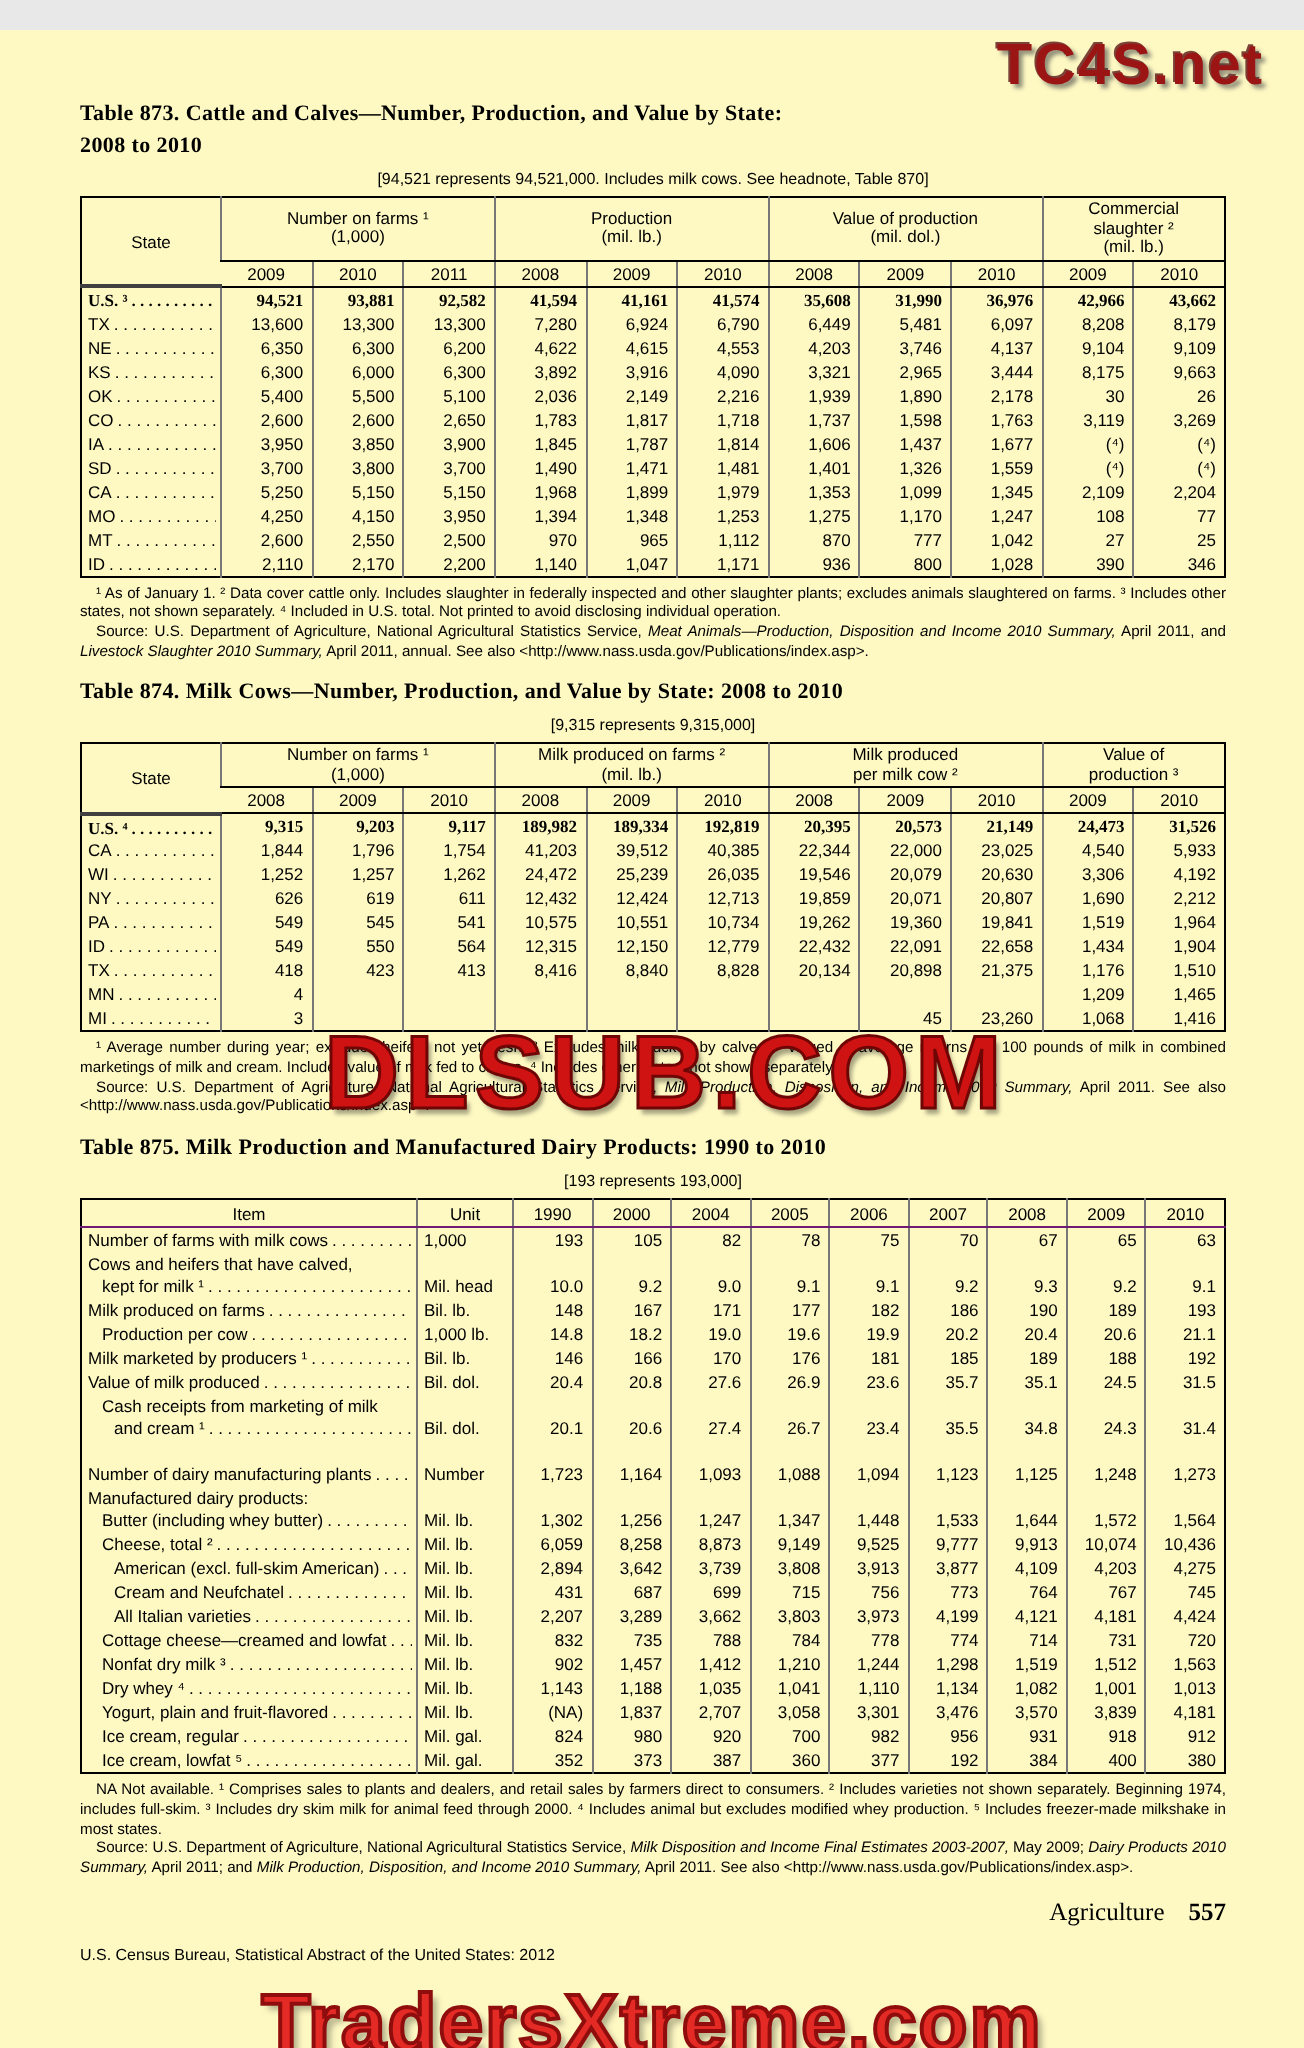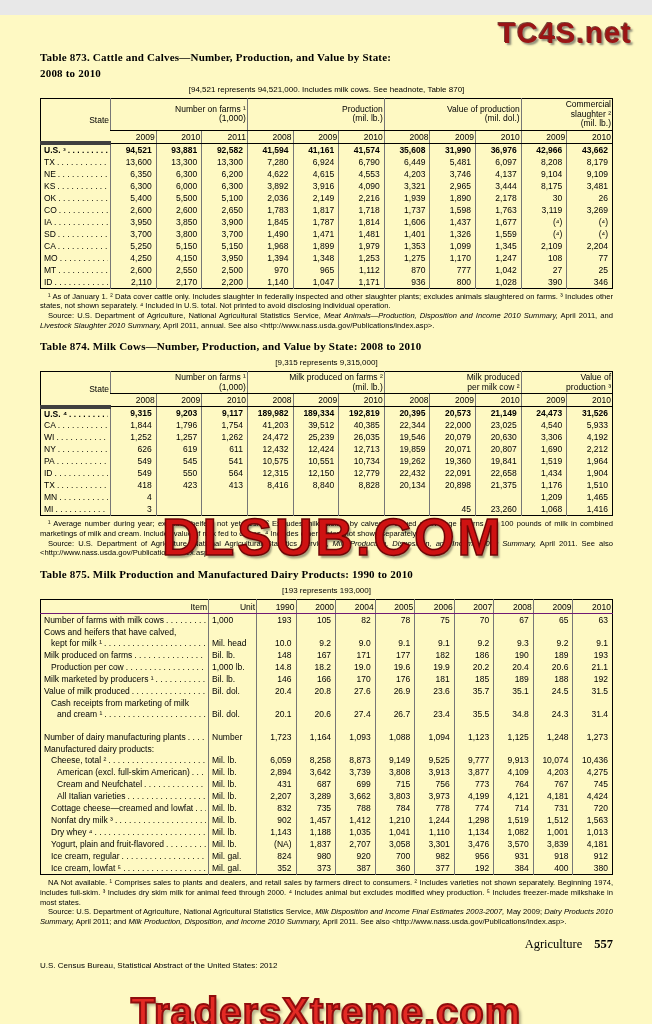--- a/index.html
+++ b/index.html
@@ -12,30 +12,30 @@
   .content { position:absolute; left:40px; right:39px; top:34px; }
 
   .tbl-title { font-family:"Liberation Serif", serif; font-weight:bold; font-size:11px; line-height:16px; letter-spacing:.2px; }
   .sect { margin-top:8px; }
   .sect.first { margin-top:0; }
   .tbl-note { font-size:8px; line-height:10px; margin:4px 0 3px 0;text-align:center; }
 
   table.stat-table { width:100%; border-collapse:collapse; table-layout:fixed; border:1px solid #000; }
   .stat-table th, .stat-table td { font-size:8.5px; border-left:1px solid #777; vertical-align:middle; }
   .stat-table th:first-child, .stat-table td:first-child { border-left:none; }
-  .stat-table thead th { font-weight:normal; text-align:right; padding:1px 1px; }
+  .stat-table thead th { font-weight:normal; text-align:center; padding:1px 1px; }
   .grp-row .grp { border-bottom:1px solid #000; }
-  .state-h { border-bottom:4px solid #404040; }
+  .state-h { border-bottom:2px solid #404040; }
   .gl { line-height:9.5px; }
   .years-row th { border-bottom:1px solid #000; height:13px; }
   .t875 thead th { border-bottom:1px solid #701a75; height:14px; }
 
   .stat-table tbody tr { height:12px; }
   .t875 tbody tr { height:11px; }
-  tr.bold td { font-weight:bold; }
+  tr.bold td { font-weight:bold;font-family:Liberation Serif, serif; }
   .lblcell { padding:0 2px 0 3px; }
   .lblwrap { display:flex; align-items:baseline; overflow:hidden; }
   .lblwrap .txt { white-space:nowrap; }
   .lblwrap .dots { flex:1 1 auto; min-width:0; overflow:hidden; white-space:nowrap; }
   .lblwrap .dots::after { content:". . . . . . . . . . . . . . . . . . . . . . . . . . . . . . . . . . . . . . . . . . ."; padding-left:2px; }
   .ind1 { padding-left:7px; }
   .ind2 { padding-left:13px; }
   .num { text-align:right; padding-right:4px; }
   .unitcell { text-align:left; padding-left:3px; }
 
@@ -201,21 +201,21 @@
               <td class="num">6,300</td>
               <td class="num">6,000</td>
               <td class="num">6,300</td>
               <td class="num">3,892</td>
               <td class="num">3,916</td>
               <td class="num">4,090</td>
               <td class="num">3,321</td>
               <td class="num">2,965</td>
               <td class="num">3,444</td>
               <td class="num">8,175</td>
-              <td class="num">3,481</td>
+              <td class="num">9,663</td>
             </tr>
             <tr>
               <td class="lblcell">
                 <div class="lblwrap ind0">
                   <span class="txt">OK</span>
                   <span class="dots"></span>
                 </div>
               </td>
               <td class="num">5,400</td>
               <td class="num">5,500</td>
@@ -847,20 +847,38 @@
               <td class="num"></td>
               <td class="num"></td>
               <td class="num"></td>
               <td class="num"></td>
               <td class="num"></td>
               <td class="num"></td>
             </tr>
             <tr>
               <td class="lblcell">
                 <div class="lblwrap ind1">
+                  <span class="txt">Butter (including whey butter)</span>
+                  <span class="dots"></span>
+                </div>
+              </td>
+              <td class="unitcell">Mil. lb.</td>
+              <td class="num">1,302</td>
+              <td class="num">1,256</td>
+              <td class="num">1,247</td>
+              <td class="num">1,347</td>
+              <td class="num">1,448</td>
+              <td class="num">1,533</td>
+              <td class="num">1,644</td>
+              <td class="num">1,572</td>
+              <td class="num">1,564</td>
+            </tr>
+            <tr>
+              <td class="lblcell">
+                <div class="lblwrap ind1">
                   <span class="txt">Cheese, total ²</span>
                   <span class="dots"></span>
                 </div>
               </td>
               <td class="unitcell">Mil. lb.</td>
               <td class="num">6,059</td>
               <td class="num">8,258</td>
               <td class="num">8,873</td>
               <td class="num">9,149</td>
               <td class="num">9,525</td>

